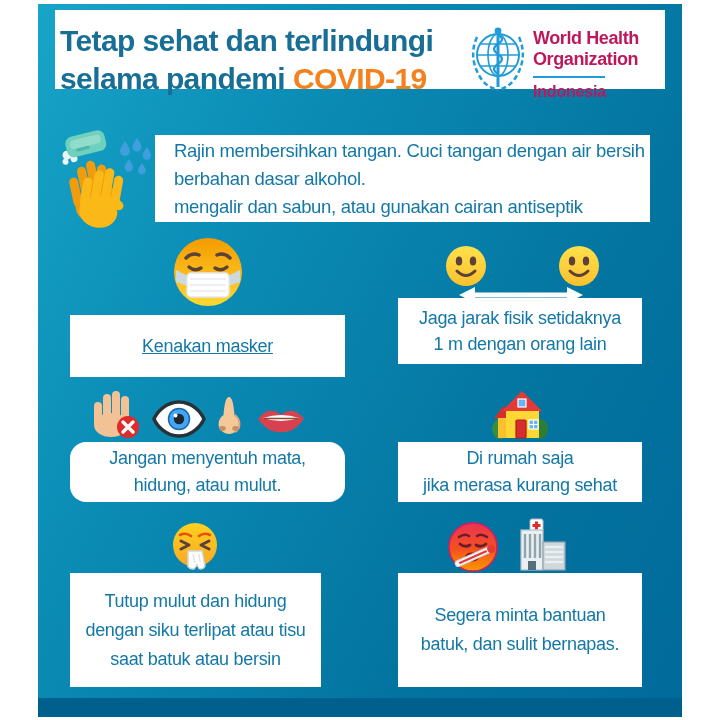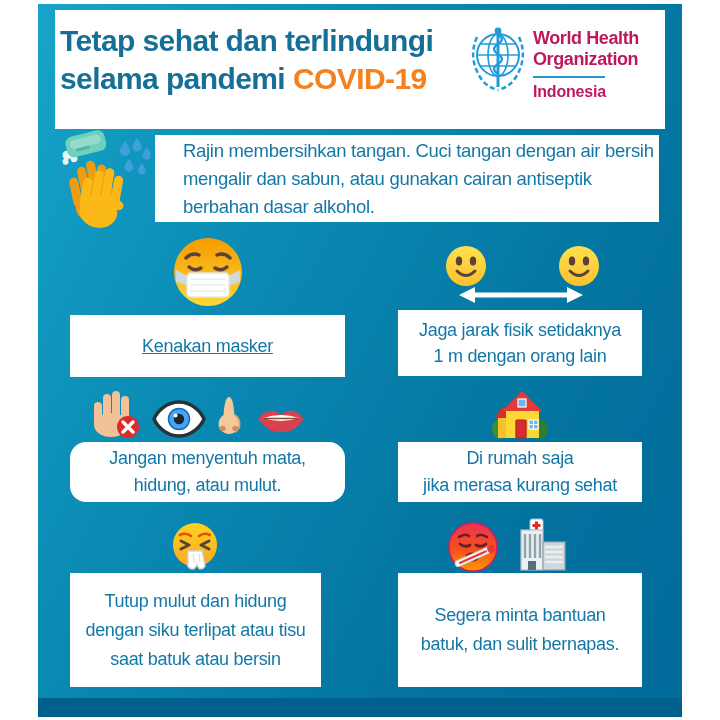--- a/index.html
+++ b/index.html
@@ -8,39 +8,39 @@
     font-family:"Liberation Sans",sans-serif;overflow:hidden;
   }
   .canvas{
     position:absolute;left:38px;top:4px;width:644px;height:713px;
     background:linear-gradient(118deg,#18a4c9 0%,#0b8db6 30%,#03739f 72%,#016b9c 100%);
   }
   .footer-band{
     position:absolute;left:0;bottom:0;width:100%;height:19px;background:#00608d;
   }
   .header-card{
-    position:absolute;left:55px;top:10px;width:610px;height:119px;background:#ffffff;
+    position:absolute;left:55px;top:10px;width:610px;height:79px;background:#ffffff;
   }
   .title{
     position:absolute;left:5px;top:12px;
     font-size:30px;font-weight:700;color:#186f96;line-height:38px;letter-spacing:-0.6px;
     white-space:nowrap;
   }
   .title .hl{color:#f5801e;margin-left:8px;}
   .who-text{position:absolute;left:478px;top:18px;width:132px;color:#be185d;}
   .who-line{font-size:18px;font-weight:700;line-height:21px;letter-spacing:-0.4px;}
   .who-divider{width:72px;height:2px;background:#209bd8;margin:6px 0 5px 0;}
   .who-region{font-size:16px;font-weight:700;letter-spacing:-0.2px;}
   .emblem{position:absolute;left:412px;top:13px;}
   .card{
     position:absolute;background:#ffffff;color:#1478a7;
     display:flex;flex-direction:column;justify-content:center;
     text-align:center;font-size:18px;letter-spacing:-0.3px;
   }
-  .card.left-align{text-align:left;padding-left:28px;}
+  .card.left-align{text-align:left;padding-left:19px;}
   .icon{position:absolute;}
   .line{display:block;}
 </style>
 </head>
 <body>
 
 <div class="page">
   <div class="canvas">
     <div class="footer-band"></div>
   </div>
@@ -102,22 +102,22 @@
       <path d="M72,30 q4,6 4,8.5 a4.2,4.2 0 1 1 -8.4,0 q0,-2.5 4.4,-8.5z"></path>
       <path d="M85,34 q3.6,5.4 3.6,7.6 a3.8,3.8 0 1 1 -7.6,0 q0,-2.2 4,-7.6z"></path>
     </g>
 
     <use href="#hand" transform="translate(8,34) rotate(-12)" fill="#ef9d0e"></use>
     <use href="#hand" transform="translate(30,32) rotate(10)" fill="#fbb917"></use>
   </svg>
 
   <div class="card left-align" style="left:155px;top:135px;width:476px;height:87px;line-height:28px;font-size:18.5px;">
     <span class="line">Rajin membersihkan tangan. Cuci tangan dengan air bersih</span>
+    <span class="line">berbahan dasar alkohol.</span>
     <span class="line">mengalir dan sabun, atau gunakan cairan antiseptik</span>
-    <span class="line">berbahan dasar alkohol.</span>
   </div>
 
   <svg class="icon" style="left:170px;top:234px;" width="76" height="76" viewBox="0 0 76 76">
     <defs>
       <linearGradient id="faceGrad" x1="0" y1="0" x2="0" y2="1">
         <stop offset="0" stop-color="#f59b00"></stop>
           <stop offset="1" stop-color="#fdd835"></stop>
       </linearGradient>
     </defs>
     <circle cx="38" cy="38" r="34" fill="url(#faceGrad)"></circle>
@@ -154,21 +154,21 @@
     <ellipse cx="14" cy="16" rx="3.2" ry="4.6" fill="#5d4037"></ellipse>
     <ellipse cx="28" cy="16" rx="3.2" ry="4.6" fill="#5d4037"></ellipse>
     <path d="M12,26 q9,9 18,0" stroke="#5d4037" stroke-width="3" fill="none" stroke-linecap="round"></path>
   </svg>
   <svg class="icon" style="left:459px;top:286px;" width="124" height="18" viewBox="0 0 124 18">
     <line x1="14" y1="9" x2="110" y2="9" stroke="#ffffff" stroke-width="5"></line>
     <polygon points="0,9 16,1 16,17" fill="#ffffff"></polygon>
     <polygon points="124,9 108,1 108,17" fill="#ffffff"></polygon>
   </svg>
 
-  <div class="card" style="left:398px;top:310px;width:244px;height:66px;line-height:26px;">
+  <div class="card" style="left:398px;top:298px;width:244px;height:66px;line-height:26px;">
     <span class="line">Jaga jarak fisik setidaknya</span>
     <span class="line">1 m dengan orang lain</span>
   </div>
 
   <svg class="icon" style="left:92px;top:389px;" width="50" height="50" viewBox="0 0 50 50">
     <g fill="#f2c196">
       <rect x="2" y="13" width="8" height="24" rx="4"></rect>
       <rect x="11" y="5" width="8" height="30" rx="4"></rect>
       <rect x="20" y="2" width="8" height="33" rx="4"></rect>
       <rect x="29" y="7" width="8" height="28" rx="4"></rect>

